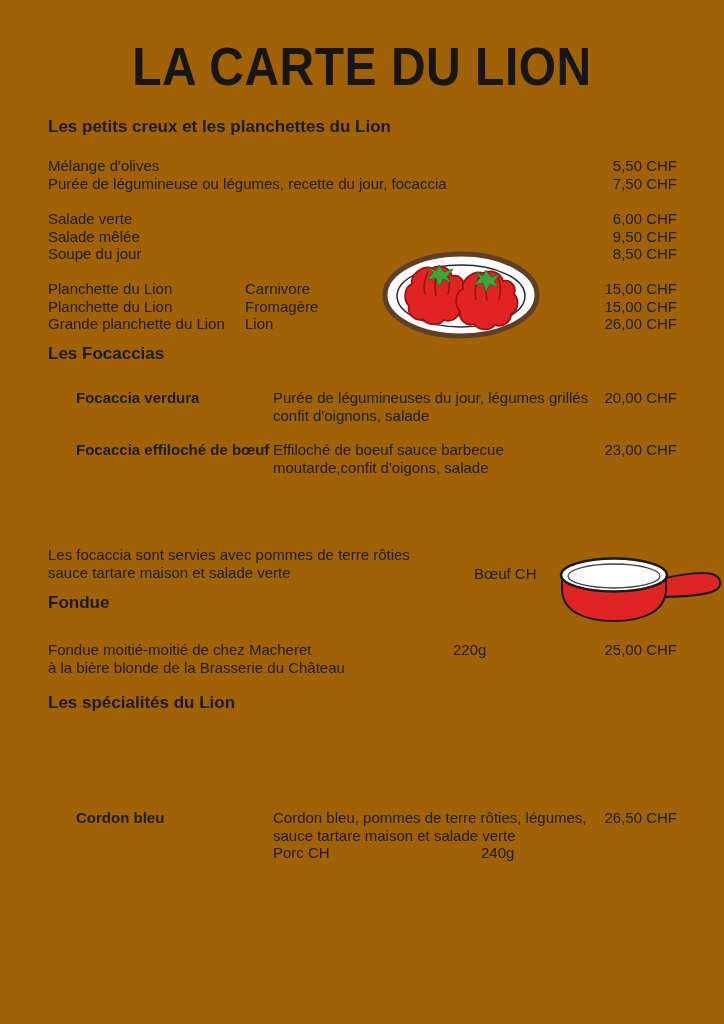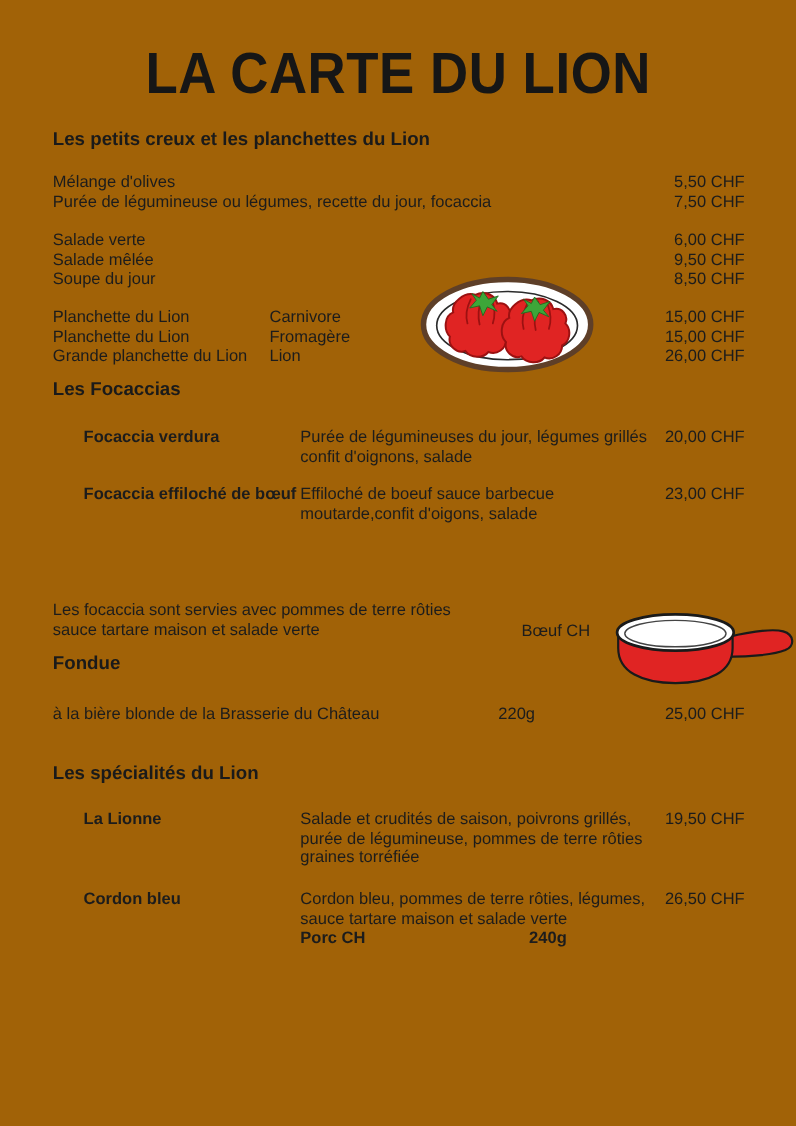--- a/index.html
+++ b/index.html
@@ -46,21 +46,21 @@
   .c-name.wide { flex: 1 1 auto; }
   .c-name.bold { font-weight: bold; padding-left: 28px; }
   .c-mid { flex: 1 1 auto; }
   .c-desc { flex: 1 1 auto; }
   .c-desc div { white-space: nowrap; }
   .c-price { flex: 0 0 auto; margin-left: auto; white-space: nowrap; text-align: right; }
   .note-block { position: relative; }
   .note-origin { position: absolute; left: 402px; top: 19px; white-space: nowrap; margin-left: 24px; }
   .fondue-left { flex: 0 0 405px; }
   .fondue-left div { white-space: nowrap; }
-  .desc-split { display: flex; font-weight: bold; }
+  .desc-split { display: flex; }
   .desc-origin { flex: 0 0 208px; white-space: nowrap; }
   .illus { position: absolute; }
 </style>
 </head>
 <body>
 
 <div class="page">
 
   <h1 class="title">LA CARTE DU LION</h1>
 
@@ -169,40 +169,30 @@
     <path d="M6,24 C6,20 110,20 110,24 L110,38 C110,60 88,70 58,70 C28,70 6,60 6,38 Z" fill="var(--red)" stroke="var(--outline)" stroke-width="2"></path>
     <ellipse cx="58" cy="24" rx="53" ry="16.5" fill="#ffffff" stroke="var(--outline)" stroke-width="2.5"></ellipse>
     <ellipse cx="58" cy="25" rx="46" ry="12" fill="none" stroke="#444444" stroke-width="1.3"></ellipse>
   </svg>
 
   <h2 class="heading" style="top:593px">Fondue</h2>
 
   <div class="block" style="top:641px">
     <div class="row">
       <div class="fondue-left">
+        <div>Fondue moitié-moitié de chez Macheret</div>
         <div>à la bière blonde de la Brasserie du Château</div>
       </div>
       <span>220g</span>
       <span class="c-price">25,00 CHF</span>
     </div>
   </div>
 
   <h2 class="heading" style="top:693px">Les spécialités du Lion</h2>
 
-  <div class="block" style="top:736px">
-    <div class="row">
-      <span class="c-name bold">La Lionne</span>
-      <div class="c-desc">
-        <div>Salade et crudités de saison, poivrons grillés,</div>
-        <div>purée de légumineuse, pommes de terre rôties</div>
-        <div>graines torréfiée</div>
-      </div>
-      <span class="c-price">19,50 CHF</span>
-    </div>
-  </div>
 
   <div class="block" style="top:809px">
     <div class="row">
       <span class="c-name bold">Cordon bleu</span>
       <div class="c-desc">
         <div>Cordon bleu, pommes de terre rôties, légumes,</div>
         <div>sauce tartare maison et salade verte</div>
         <div class="desc-split">
           <span class="desc-origin">Porc CH</span>
           <span>240g</span>

